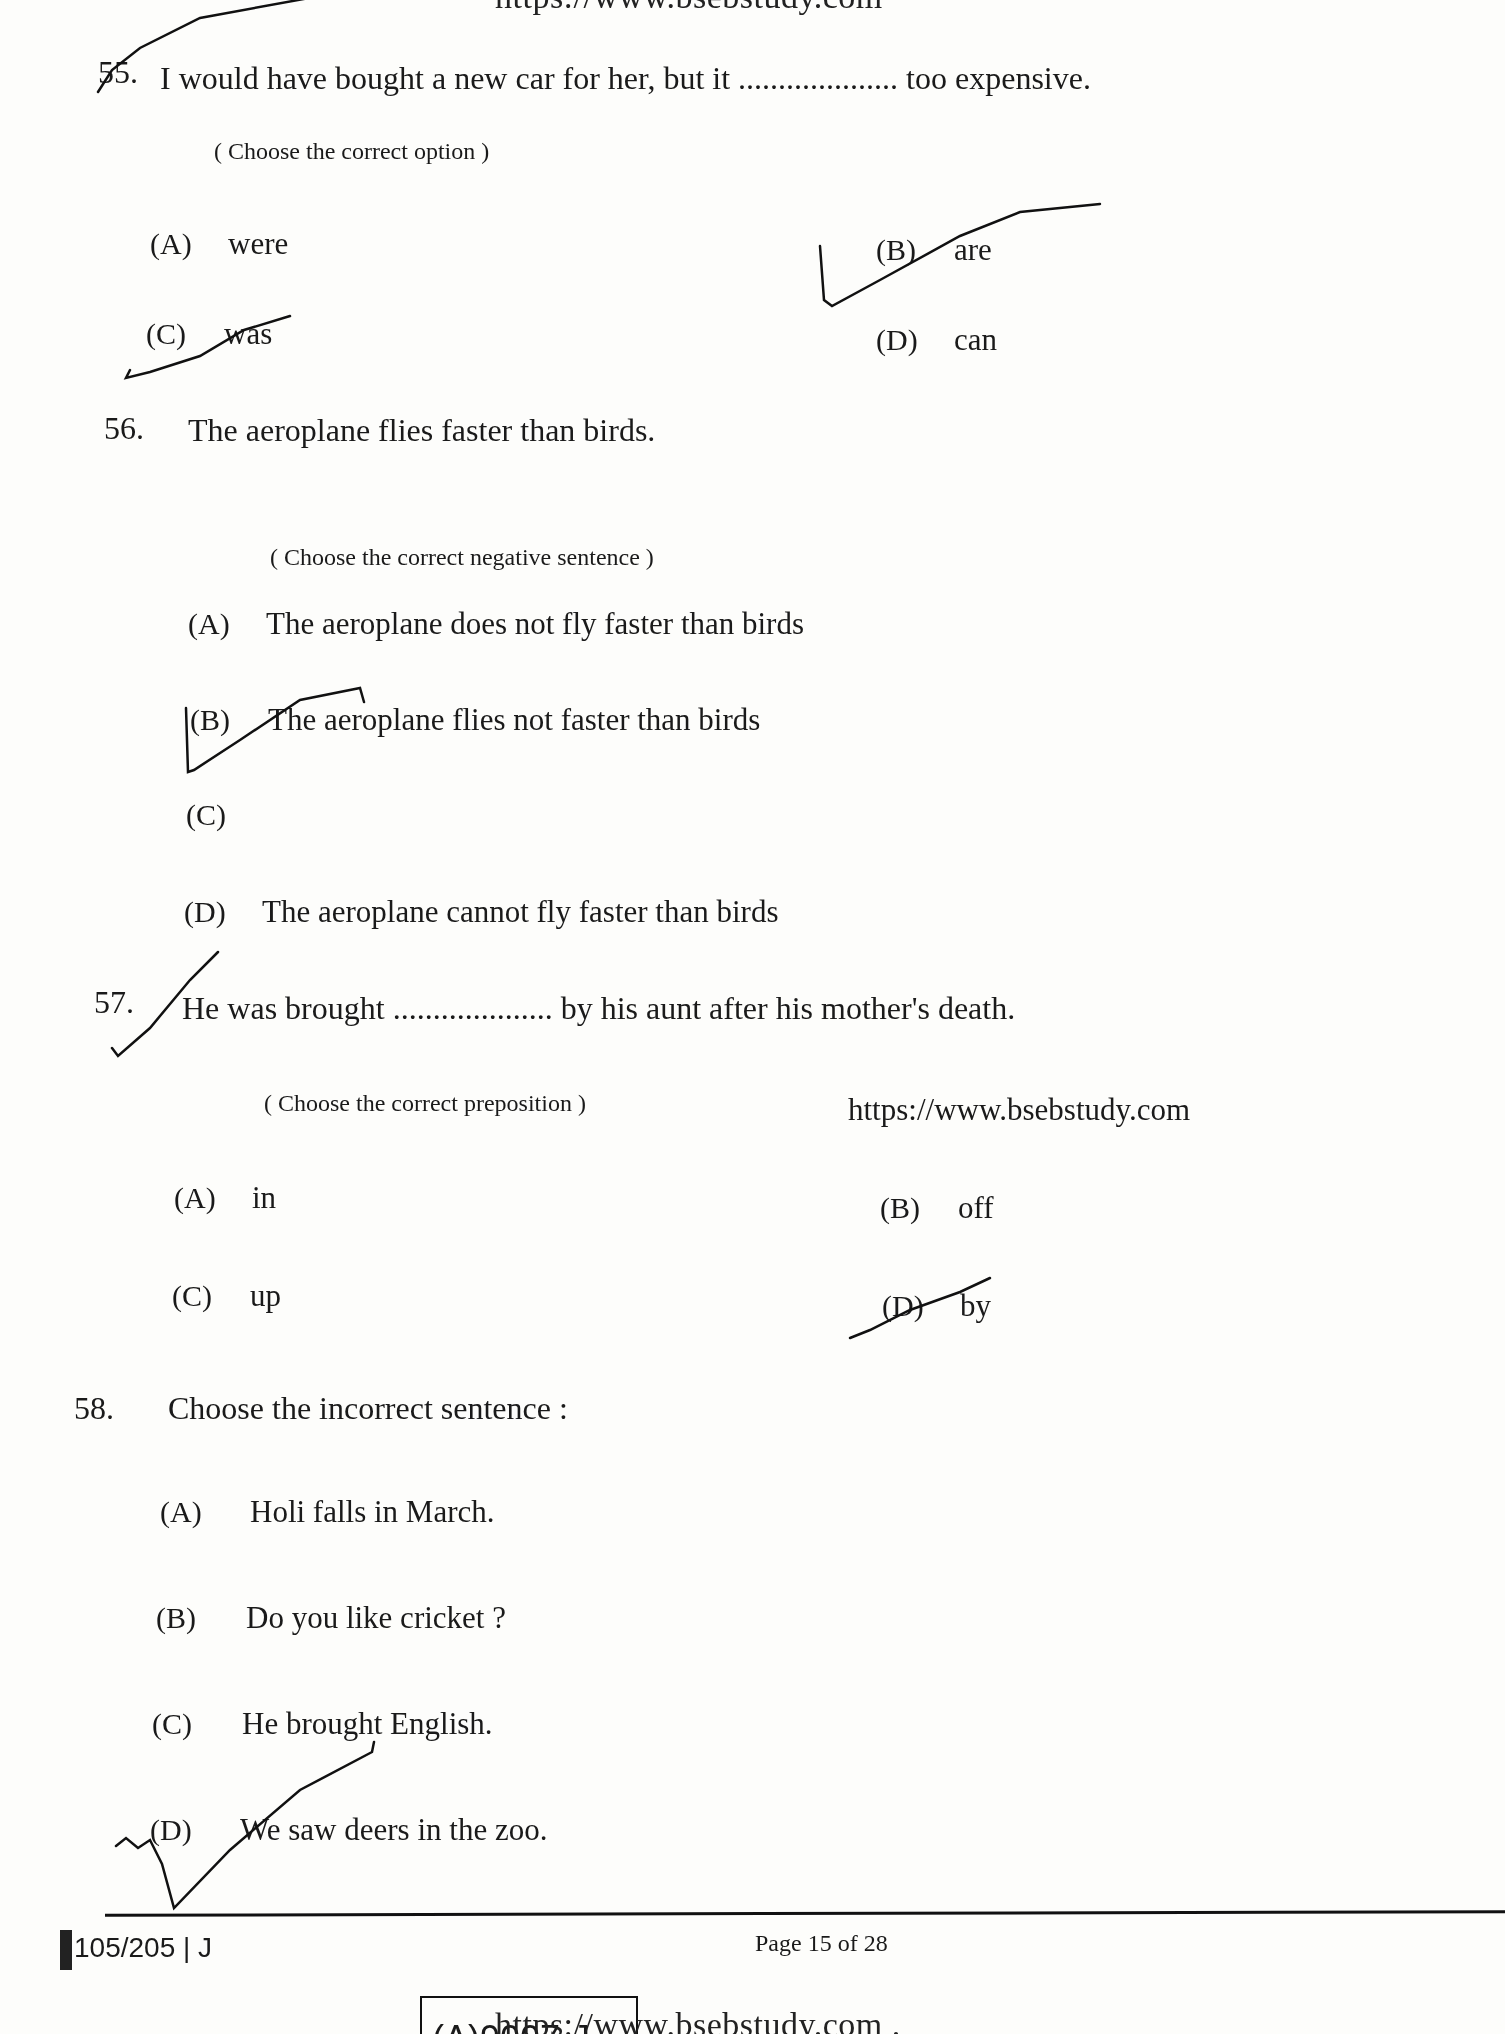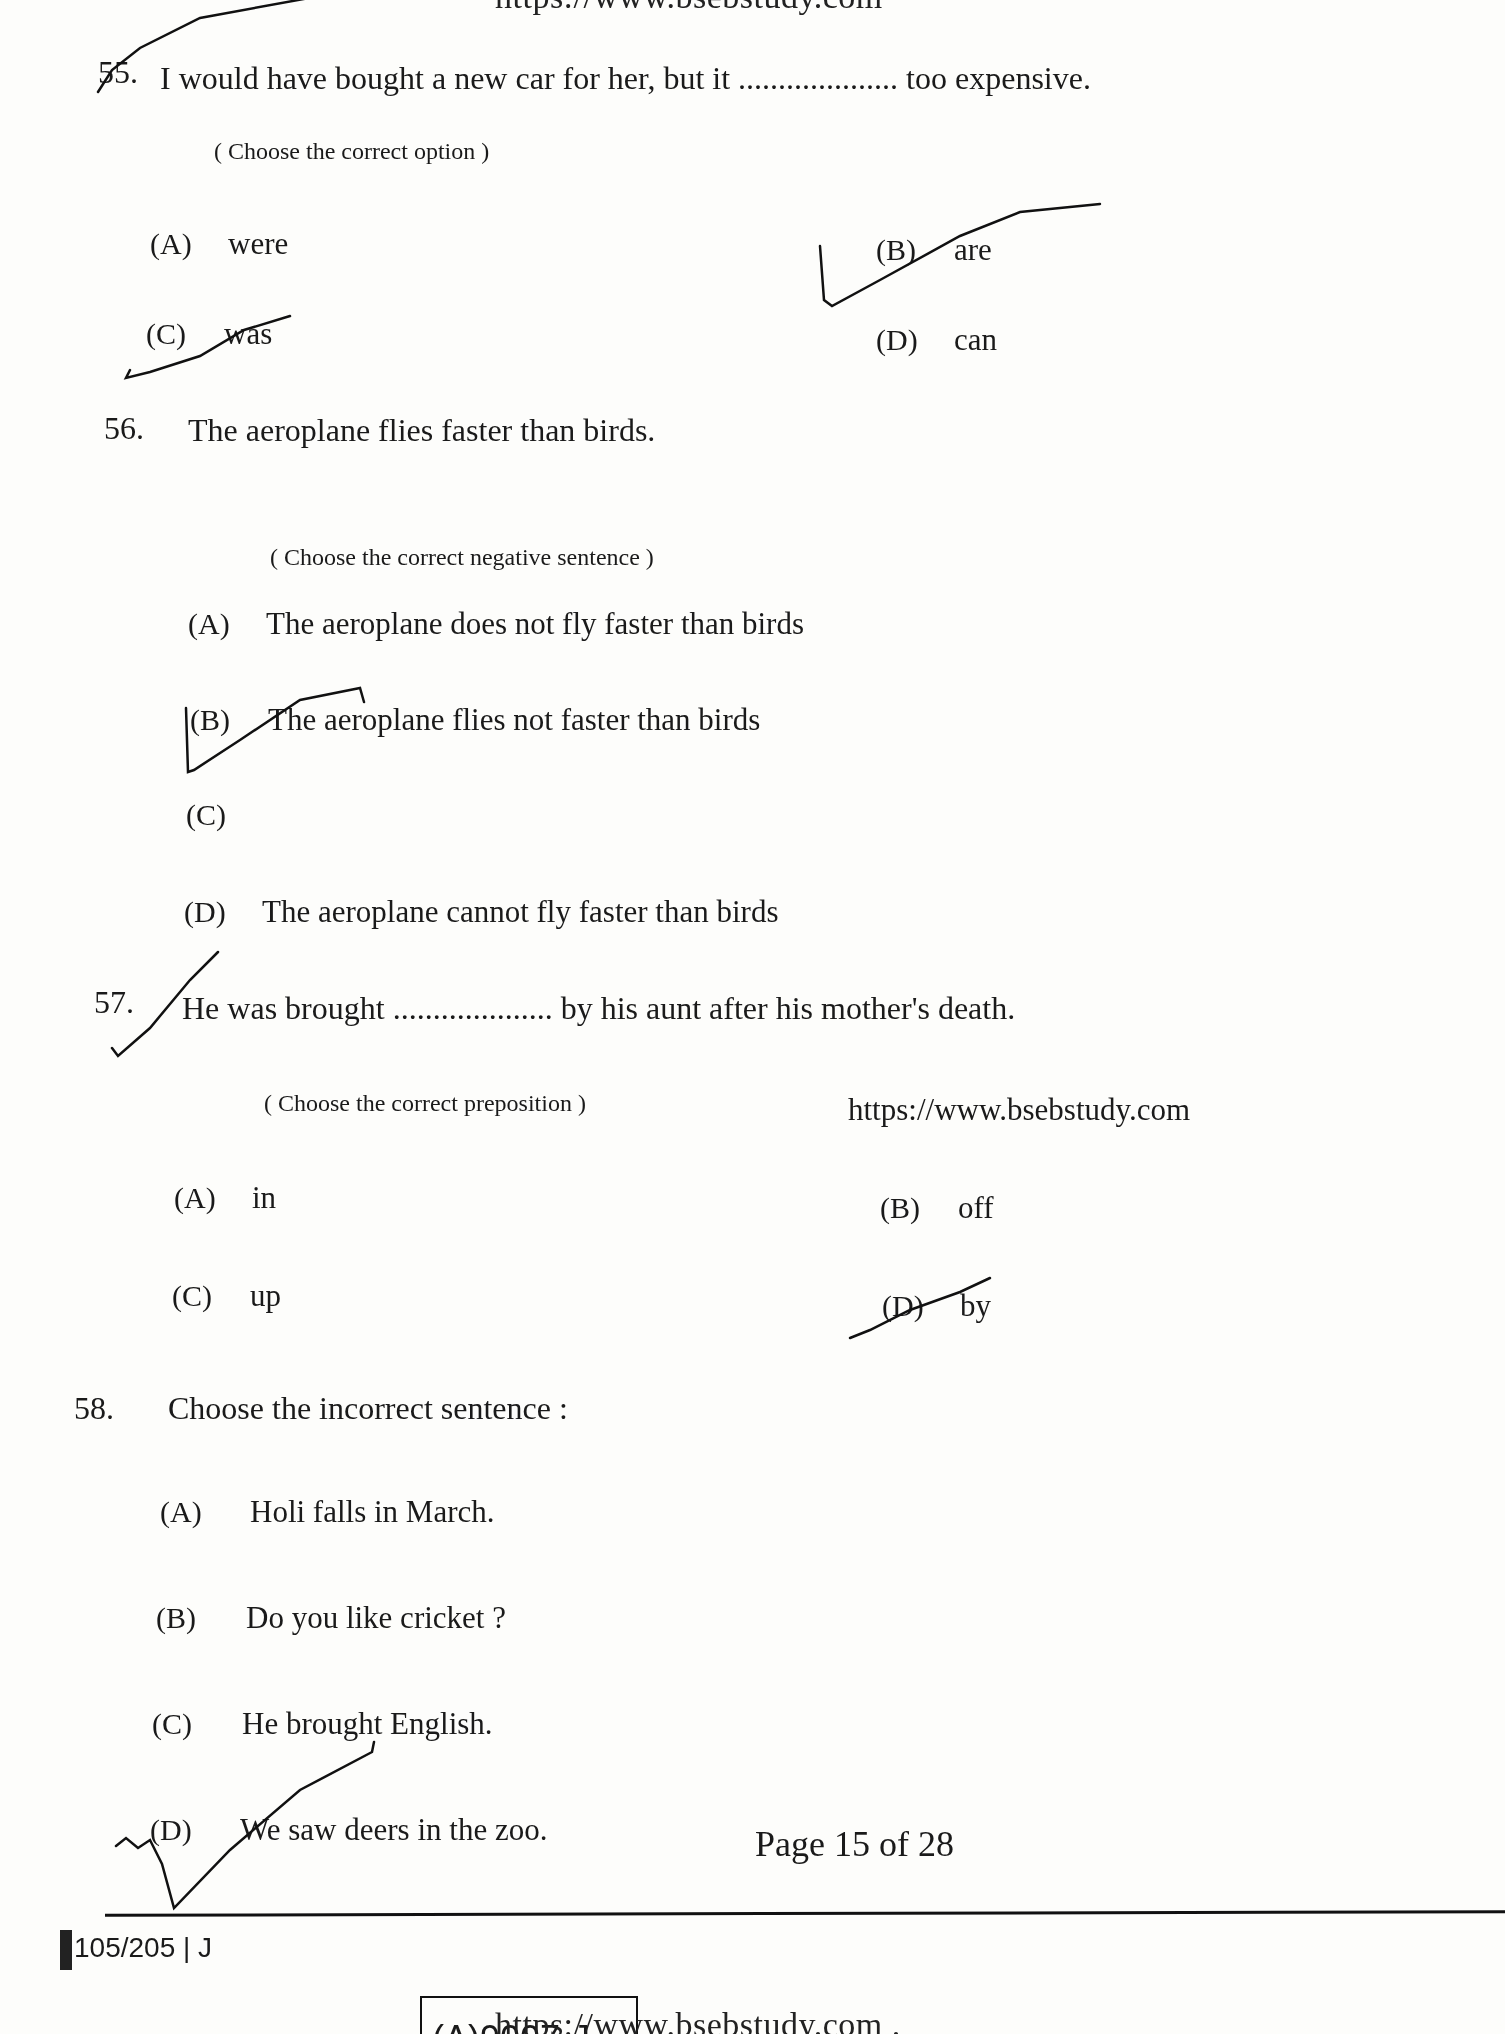--- a/index.html
+++ b/index.html
@@ -17,21 +17,21 @@
   .instr { font-size: 24px; }
   .opt-label { font-size: 30px; display: inline-block; width: 78px; }
   .opt-text { font-size: 31px; }
   .opt { display: flex; align-items: baseline; }
   .inline-url { font-size: 31px; }
   .footer-rule { position: absolute; left: 105px; top: 1912px; width: 1400px; height: 3px; background: #111; transform: rotate(-0.15deg); }
   .footer-code { left: 60px; top: 1930px; font-size: 28px; font-family: "Liberation Sans", sans-serif; }
   .footer-mark { display: inline-block; width: 12px; height: 40px; background: #222; vertical-align: middle; margin-right: 2px; }
   .footer-box { left: 420px; top: 1996px; border: 2px solid #111; padding: 20px 10px; font-size: 36px; font-family: "Liberation Sans", sans-serif; }
   .footer-box small { font-size: 20px; }
-  .footer-page { left: 755px; top: 1823px; font-size: 36px; }
+  .footer-page { left: 755px; top: 1930px; font-size: 24px; }
   svg.marks { position: absolute; left: 0; top: 0; width: 1505px; height: 2034px; pointer-events: none; }
 </style>
 </head>
 <body>
 
 <div class="abs url-top">https://www.bsebstudy.com</div>
 
 <div>
   <span class="abs qnum" style="left:98px; top:54px;">55.</span>
   <span class="abs qtext" style="left:160px; top:52px;margin-top:8px;">I would have bought a new car for her, but it .................... too expensive.</span>

